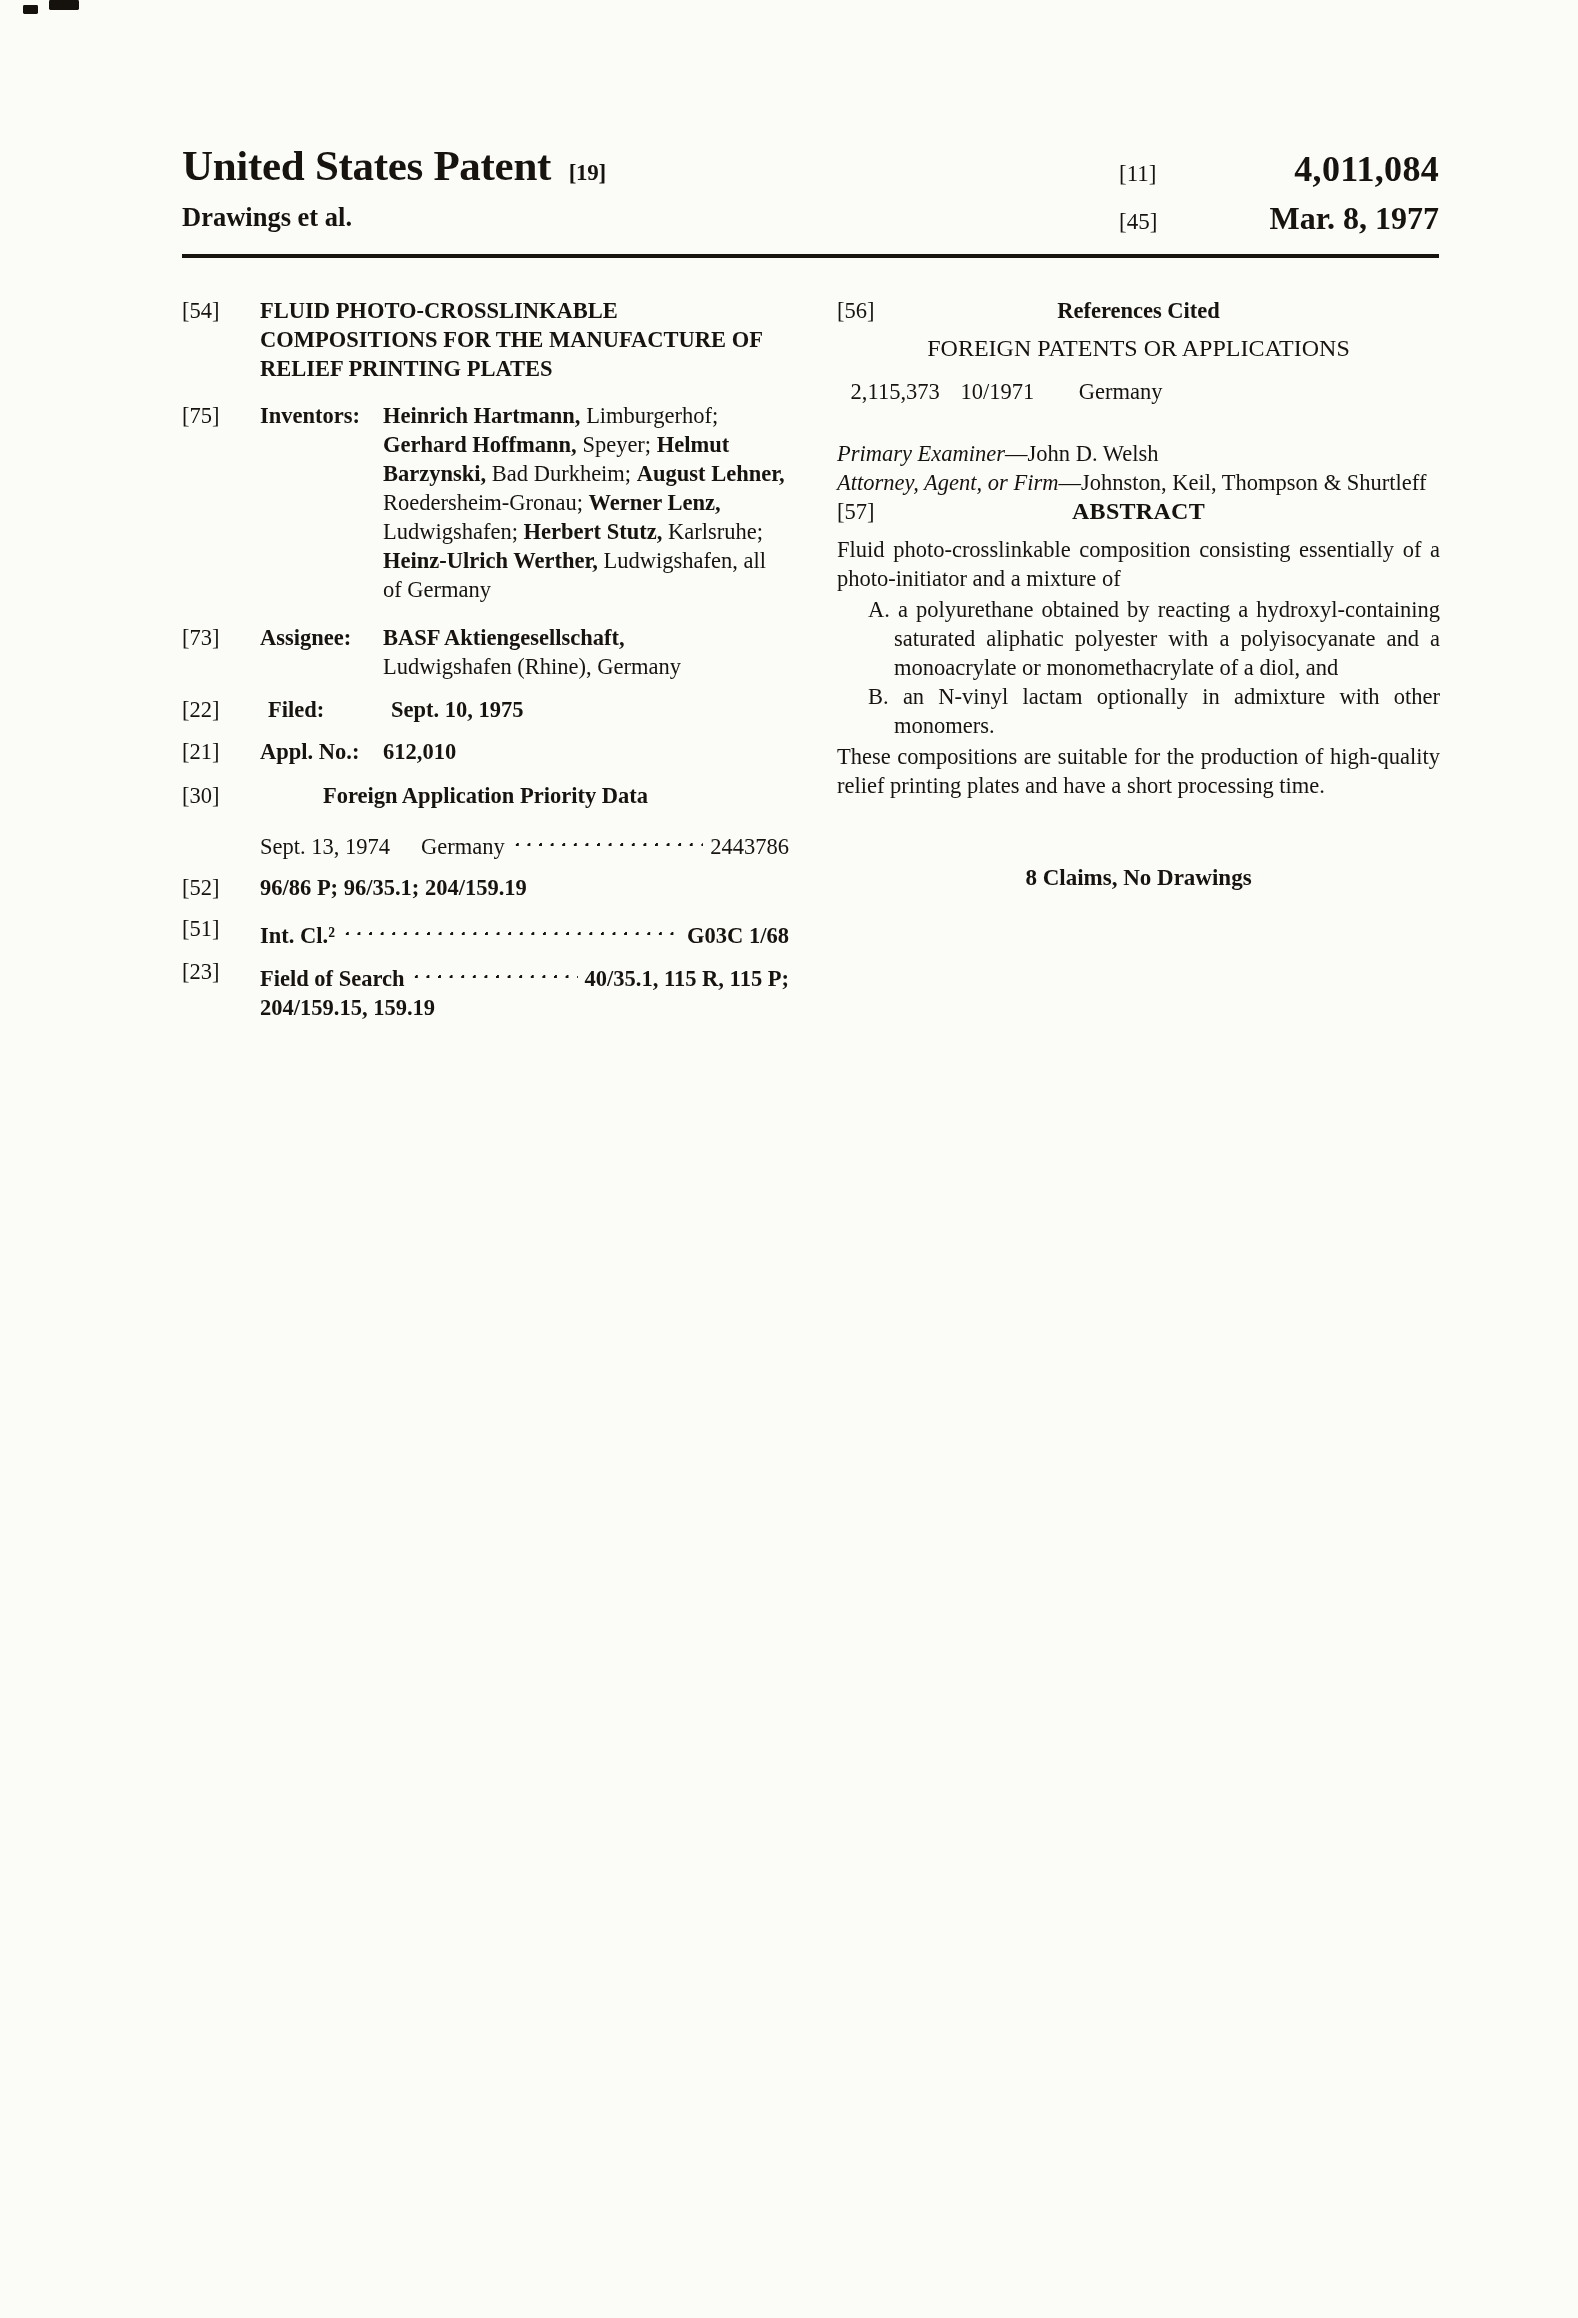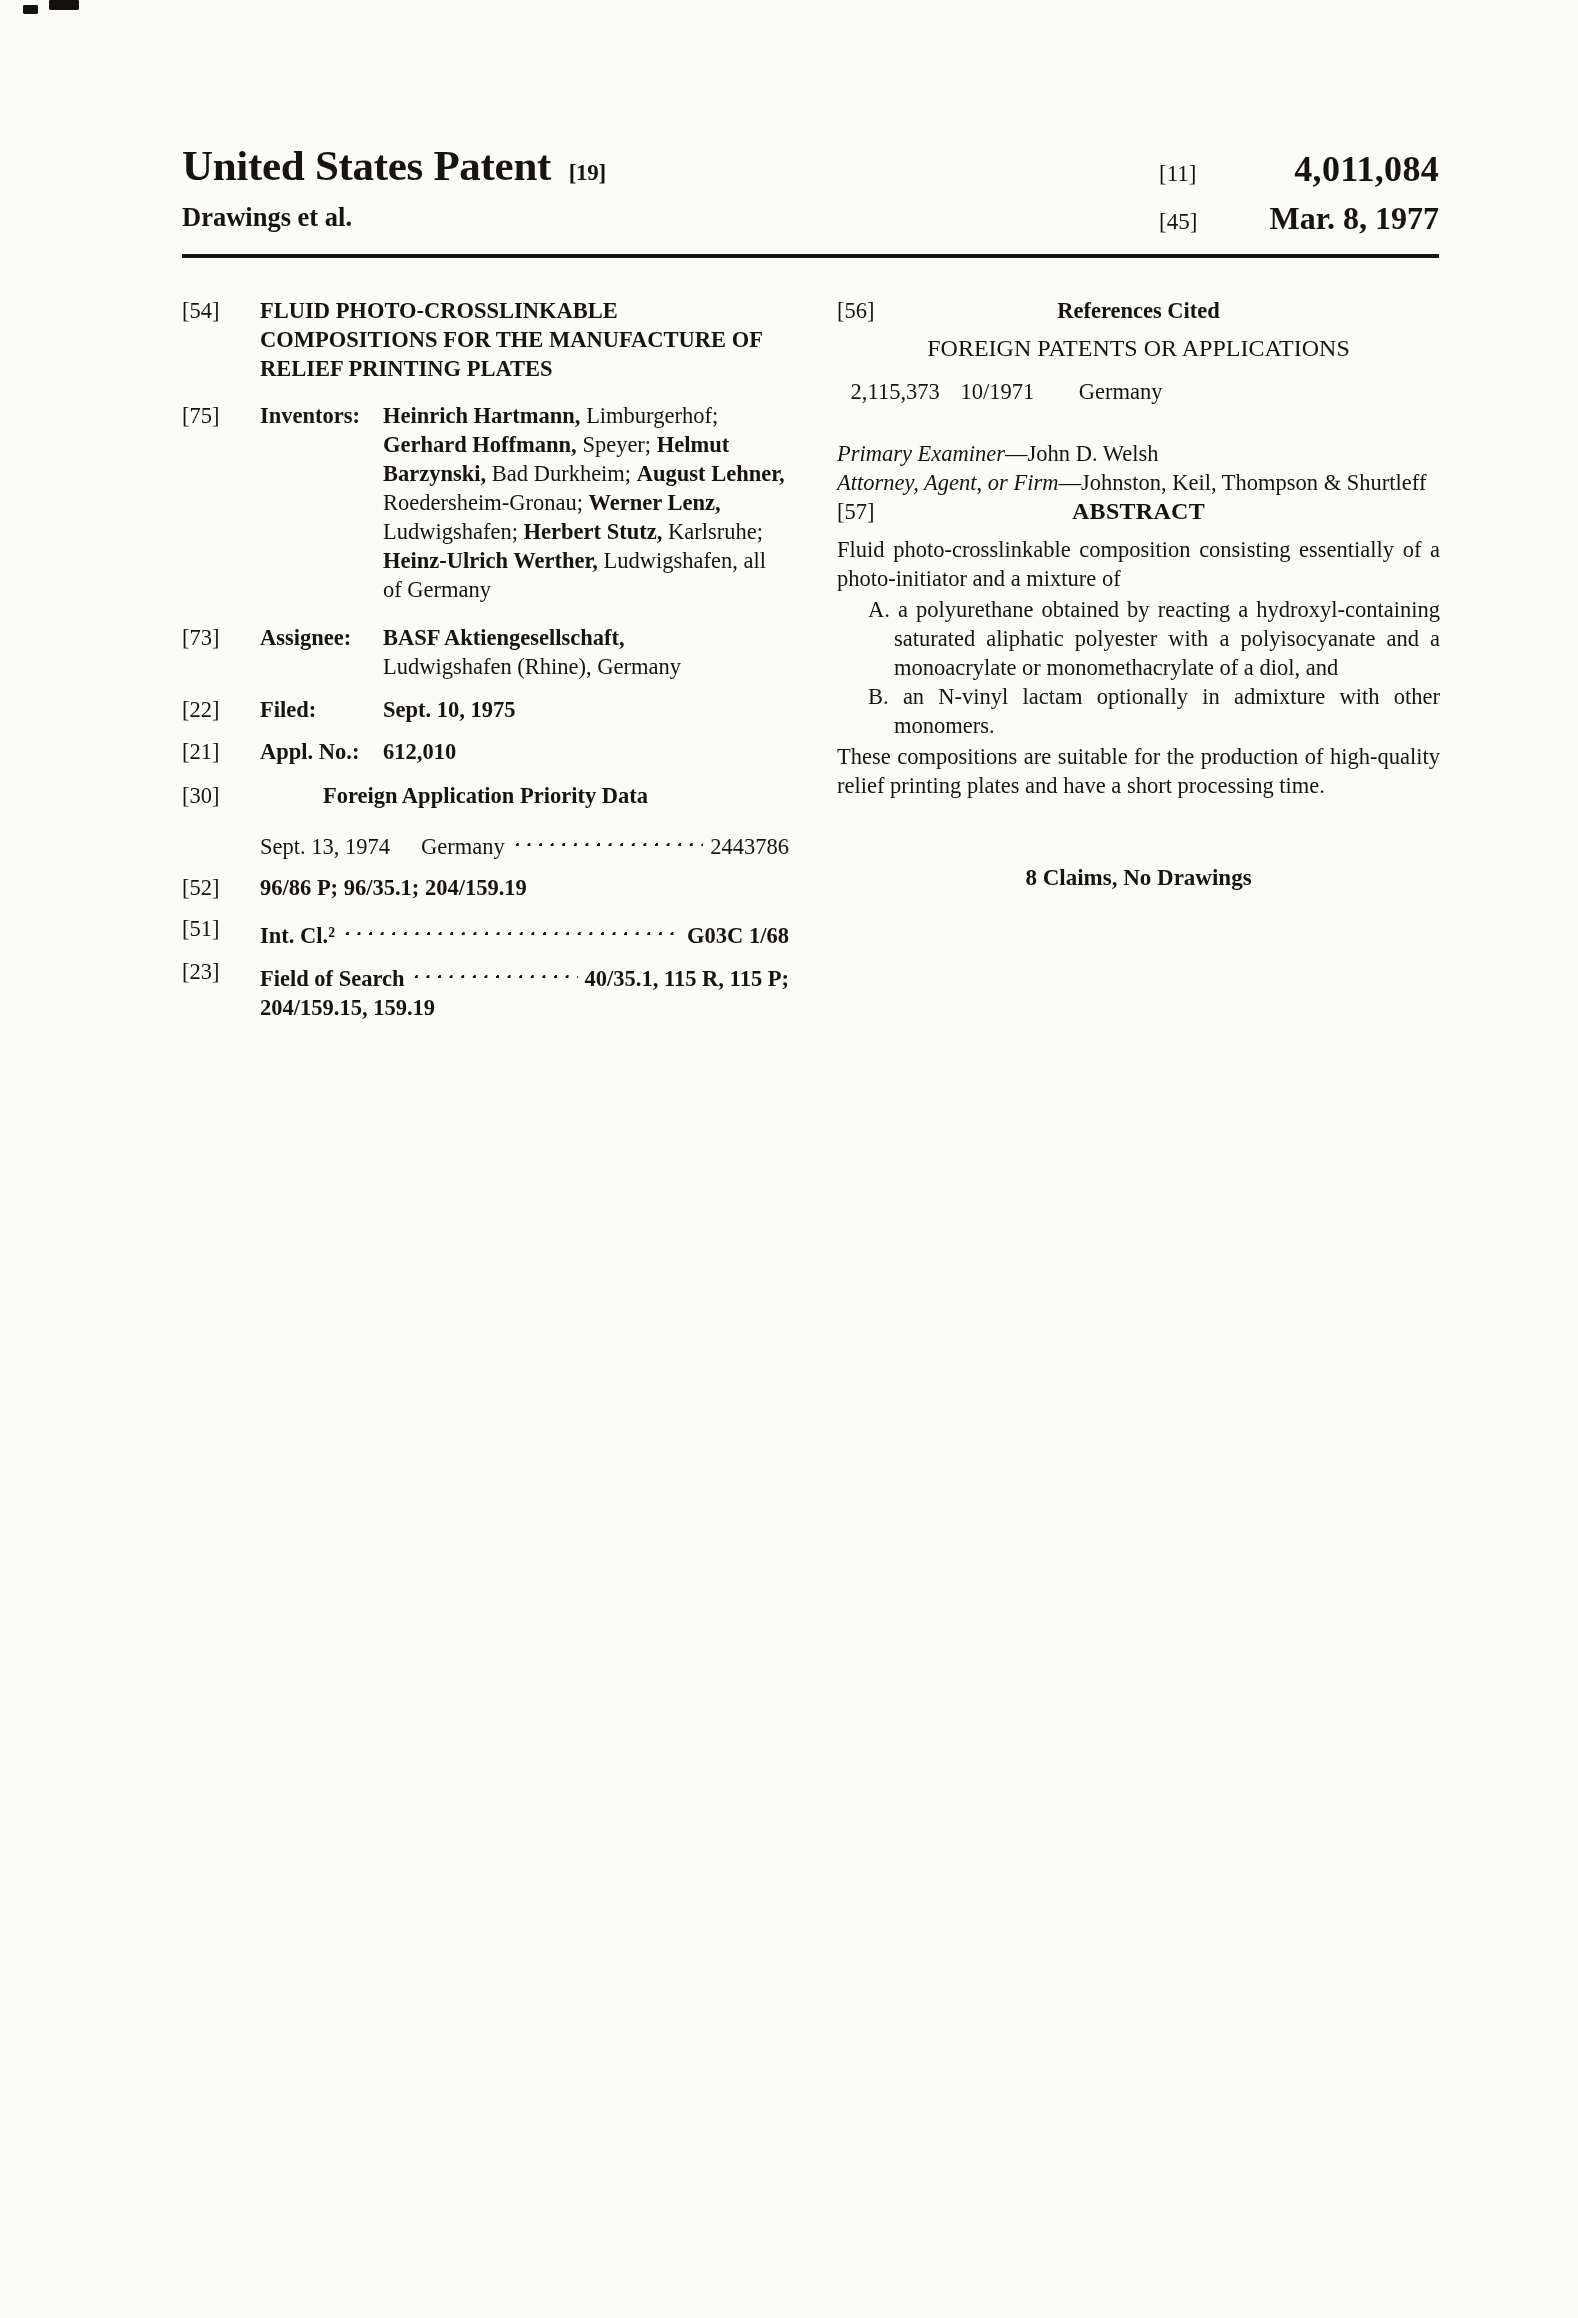--- a/index.html
+++ b/index.html
@@ -22,21 +22,21 @@
   .bold { font-weight:bold; }
   .italic { font-style:italic; }
 
   
   .header { display:flex; justify-content:space-between; align-items:flex-start; }
   .h-title { font-size:43px; font-weight:bold; line-height:1; letter-spacing:-0.3px; }
   .h-title .bracket { font-size:23px; font-weight:bold; margin-left:17.7px; }
   .h-authors { font-size:26.5px; font-weight:bold; margin-top:15px; }
   .h-right { width:320px; padding-top:4.1px; }
   .h-num-row, .h-date-row { display:flex; justify-content:space-between; align-items:baseline; }
-  .h-bracket { font-size:23px;margin-left:40px; }
+  .h-bracket { font-size:23px; }
   .h-patnum { font-size:36px; font-weight:bold; letter-spacing:0.3px; }
   .h-date-row { margin-top:9.5px; }
   .h-patdate { font-size:32px; font-weight:bold; }
   .rule { height:4.1px; background:#17130e; margin-top:17.7px; }
 
   
   .cols { display:flex; margin-top:38px; font-size:22.5px; line-height:29px; }
   .col-left  { width:607px; flex:none; }
   .col-gap   { width:48px; flex:none; }
   .col-right { width:603px; flex:none; }
@@ -61,21 +61,21 @@
     background:radial-gradient(circle 1.6px at 5.4px 68%, #17130e 97%, rgba(0,0,0,0)) repeat-x;
     background-size:11.6px 29px;
   }
   .nowrap { white-space:nowrap; }
   .right-line { text-align:left; }
 
   
   .m-f54 { margin-bottom:17.7px; }
   .m-f75 { margin-bottom:19px; }
   .m-f73 { margin-bottom:13.6px; }
-  .m-f22 { margin-bottom:13.6px; }
+  .m-f22 { margin-bottom:13.6px;gap:8px; }
   .m-f21 { margin-bottom:14.3px; }
   .m-f30 { margin-bottom:15px; }
   .priority-line { display:flex; align-items:baseline; margin-left:78px; margin-bottom:12.2px; }
   .priority-line .p-date { margin-right:31px; }
   .m-f52 { margin-bottom:12px; }
   .m-f51 { margin-bottom:6.8px; }
 
   
   .m-refhead { margin-bottom:8.2px; }
   .subhead { text-align:center; font-size:24px; margin-bottom:14.3px; }

